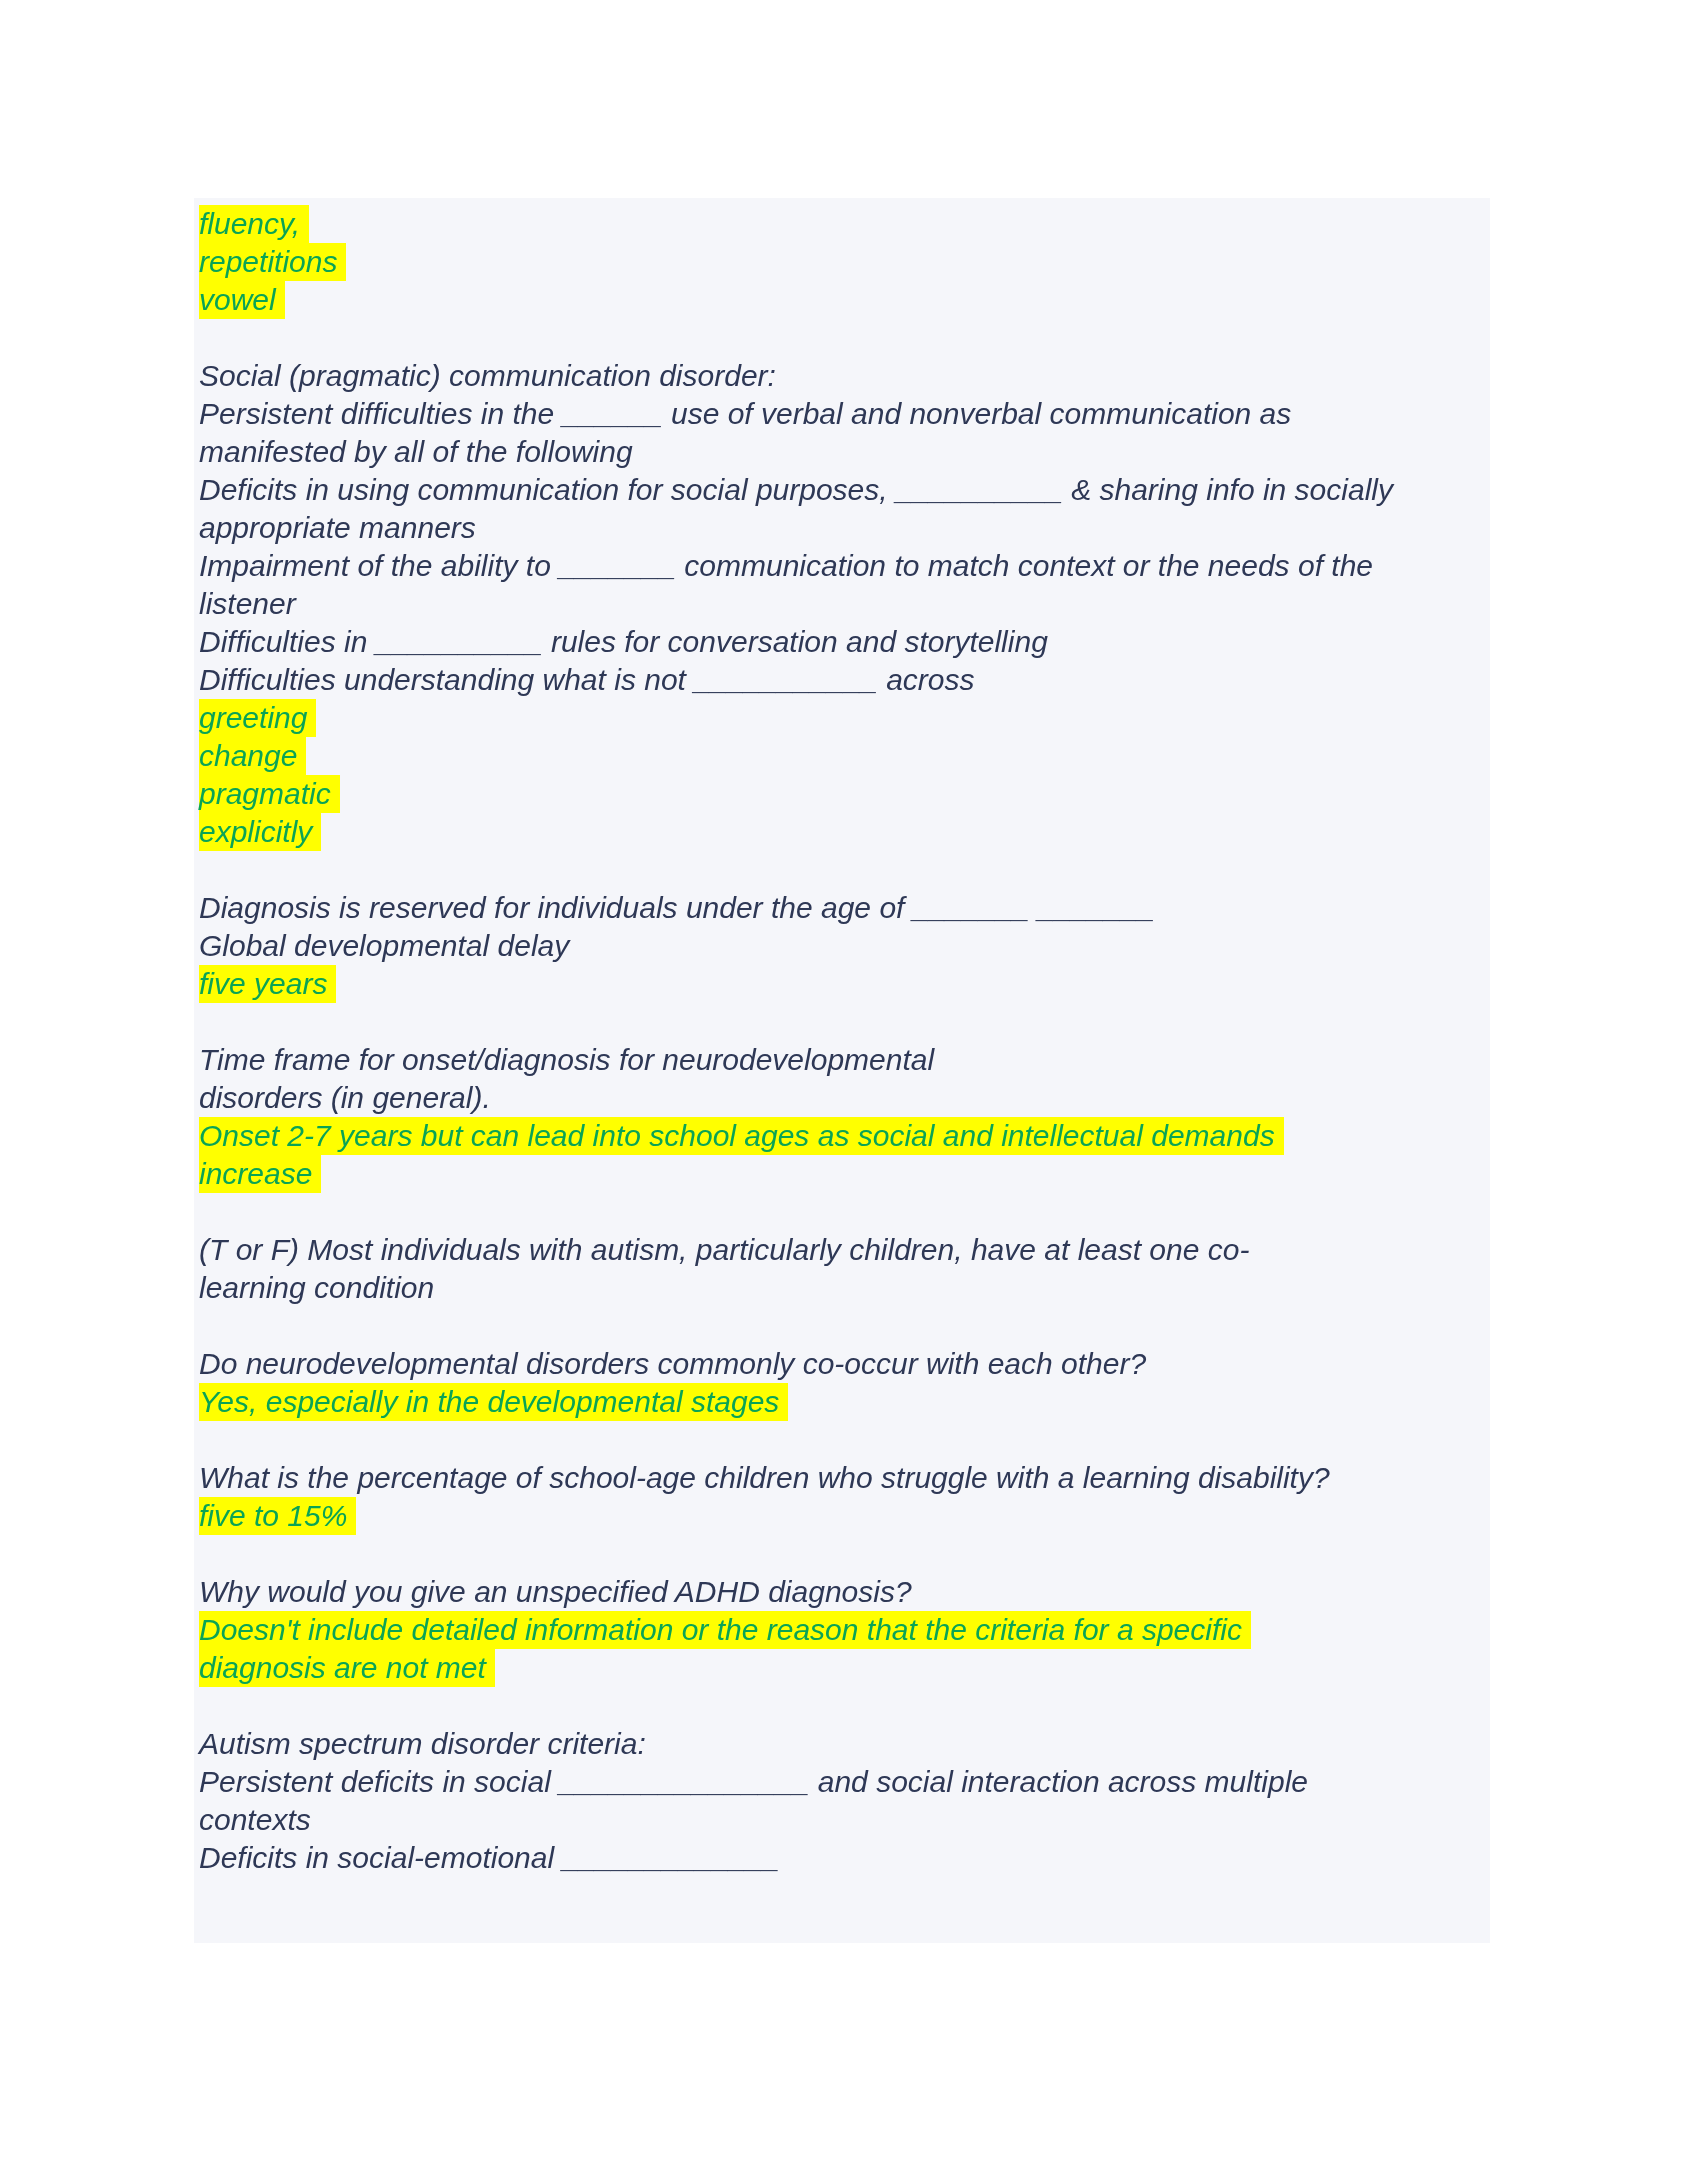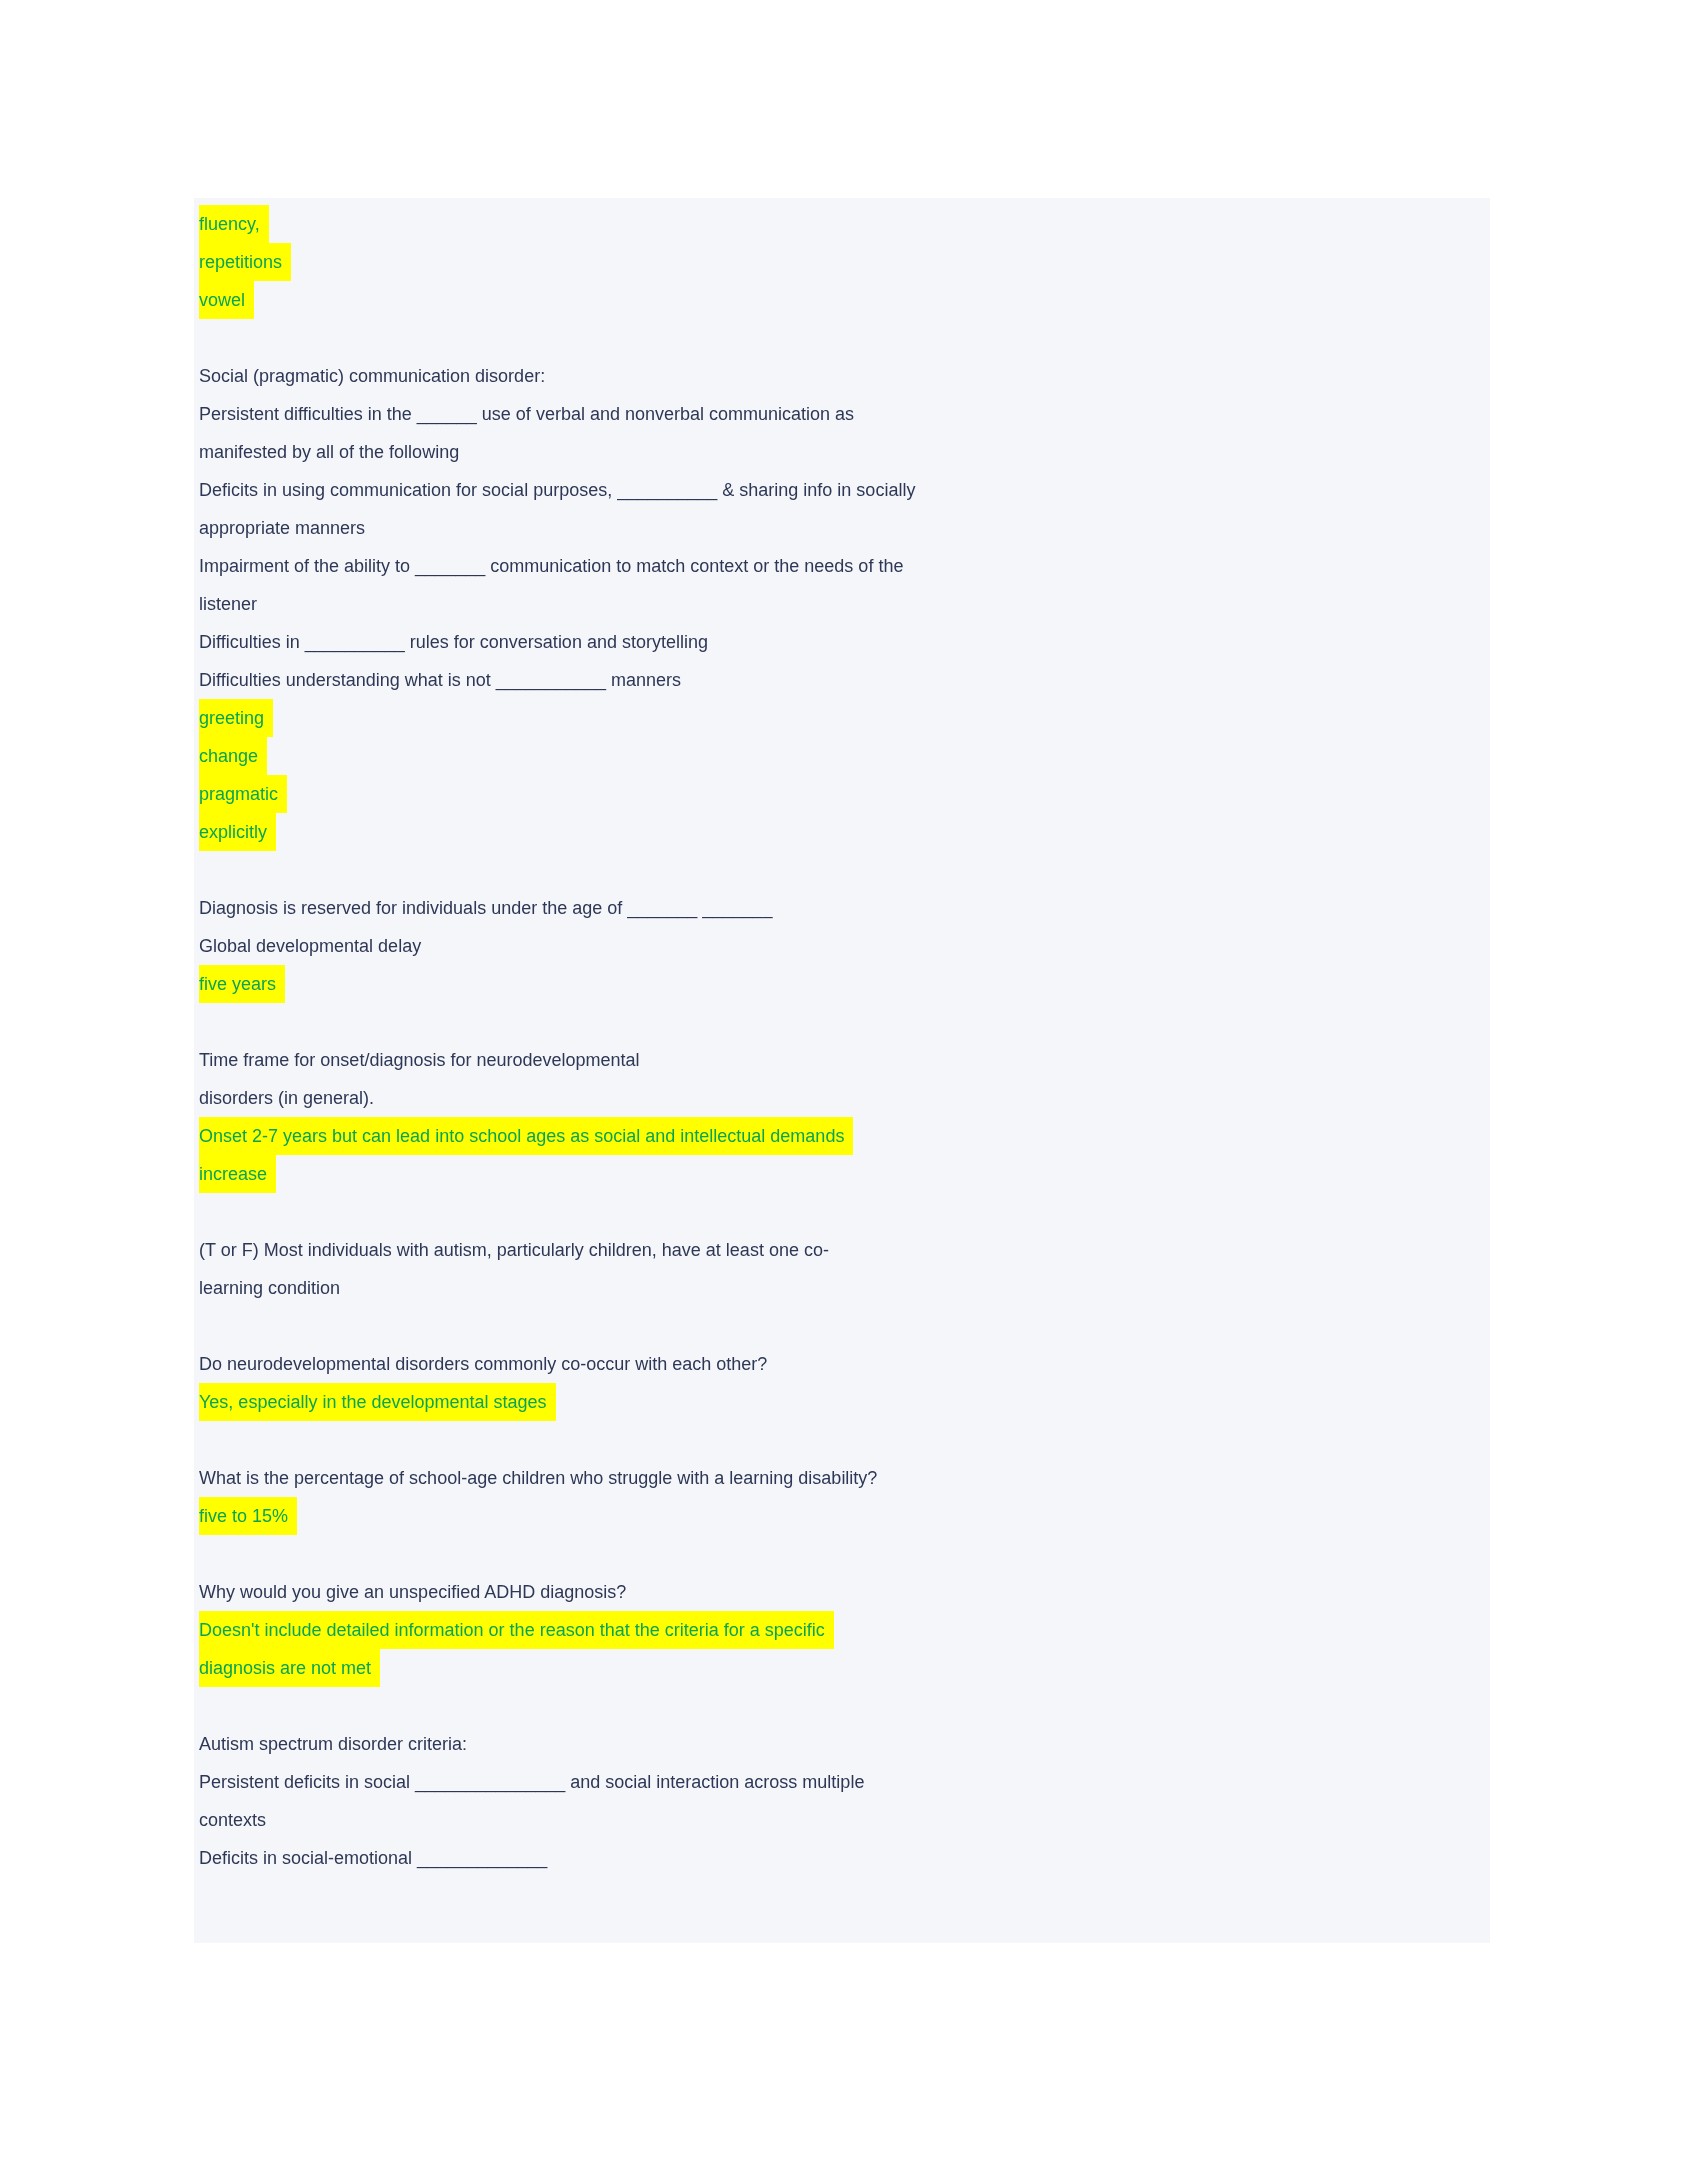--- a/index.html
+++ b/index.html
@@ -28,24 +28,25 @@
     box-sizing: border-box;
     overflow: hidden;
   }
   .block {
     margin: 0 0 38px 0;
   }
   .block:last-child {
     margin-bottom: 18px;
   }
   .line {
-    font-size: 18px;
+    font-size: 30px;
     line-height: 38px;
     color: var(--text-color, #2e3856);
     white-space: pre;
+    font-style: italic;
   }
   .hl {
     display: inline-block;
     background: var(--hl-bg, #ffff00);
     color: var(--hl-color, #0aa455);
     line-height: 38px;
     padding-right: 9px;
   }
 </style>
 </head>
@@ -60,21 +61,21 @@
       </div>
       <div class="block">
         <div class="line">Social (pragmatic) communication disorder:</div>
         <div class="line">Persistent difficulties in the ______ use of verbal and nonverbal communication as</div>
         <div class="line">manifested by all of the following</div>
         <div class="line">Deficits in using communication for social purposes, __________ &amp; sharing info in socially</div>
         <div class="line">appropriate manners</div>
         <div class="line">Impairment of the ability to _______ communication to match context or the needs of the</div>
         <div class="line">listener</div>
         <div class="line">Difficulties in __________ rules for conversation and storytelling</div>
-        <div class="line">Difficulties understanding what is not ___________ manners</div>
+        <div class="line">Difficulties understanding what is not ___________ across</div>
         <div class="line"><span class="hl">greeting</span></div>
         <div class="line"><span class="hl">change</span></div>
         <div class="line"><span class="hl">pragmatic</span></div>
         <div class="line"><span class="hl">explicitly</span></div>
       </div>
       <div class="block">
         <div class="line">Diagnosis is reserved for individuals under the age of _______ _______</div>
         <div class="line">Global developmental delay</div>
         <div class="line"><span class="hl">five years</span></div>
       </div>

